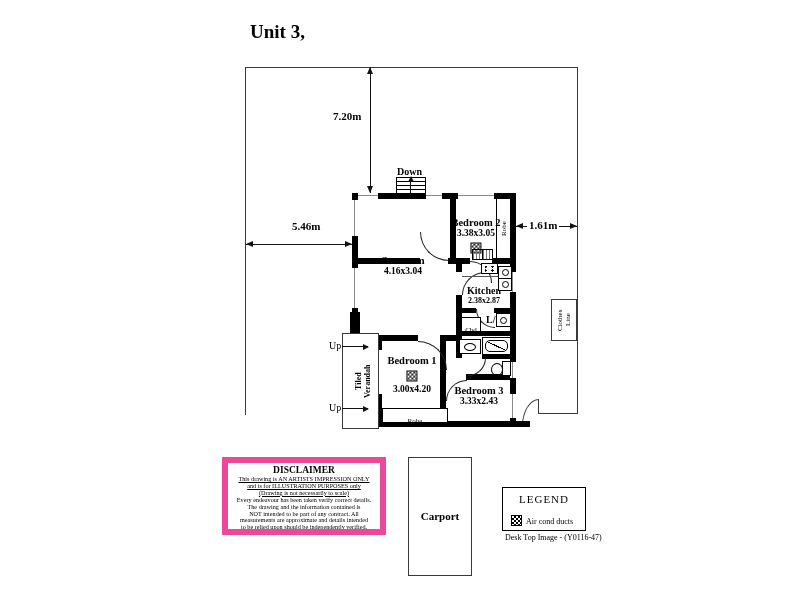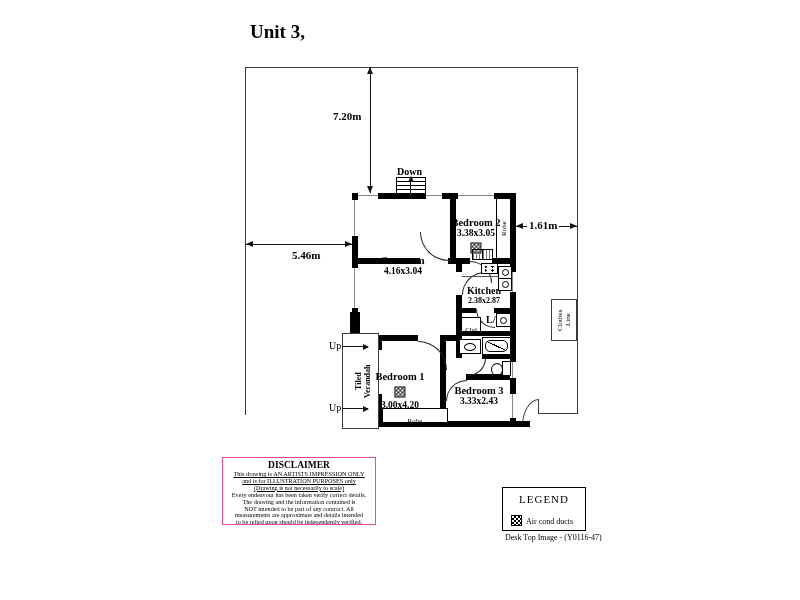--- a/index.html
+++ b/index.html
@@ -48,21 +48,21 @@
   .uparrow{position:absolute;height:0;border-top:1px solid #111;}
   .uparrow::after{content:"";position:absolute;right:-1px;top:-3.5px;border-top:3px solid transparent;border-bottom:3px solid transparent;border-left:6px solid #111;}
   
   .fix{position:absolute;border:1px solid #000;background:#fff;}
   .ring{position:absolute;border:1px solid #000;border-radius:50%;}
   .bath-in{position:absolute;left:2px;top:2px;right:2px;bottom:2px;border:1px solid #000;border-radius:5px;
            background-image:linear-gradient(to top right,transparent calc(50% - .5px),#000 calc(50% - .5px),#000 calc(50% + .5px),transparent calc(50% + .5px));}
   .box{position:absolute;border:1px solid #000;background:#fff;}
   .gbox{position:absolute;border:1px solid #3a3a3a;background:#fff;}
   
-  .disc{position:absolute;border:1px solid #ec4899;background:#fff;text-align:center;overflow:hidden;}
+  .disc{position:absolute;border:6px solid #ec4899;background:#fff;text-align:center;overflow:hidden;}
   .disc-title{font-size:9.5px;font-weight:bold;line-height:11px;display:block;margin-top:2px;}
   .disc-line{display:block;font-size:6.2px;line-height:6.9px;white-space:nowrap;}
   .u{text-decoration:underline;}
   .est-title{font-size:9px;line-height:11px;display:block;}
 </style>
 </head>
 <body>
 
 <div id="stage">
 
@@ -73,21 +73,21 @@
   <div class="bnd" style="left:245px;top:67px;width:333px;height:1px;"></div>
   <div class="bnd" style="left:245px;top:67px;width:1px;height:348px;"></div>
   <div class="bnd" style="left:577px;top:67px;width:1px;height:347px;"></div>
   <div class="bnd" style="left:538px;top:413px;width:40px;height:1px;"></div>
   <div class="bnd" style="left:538px;top:400px;width:1px;height:13px;"></div>
   <div class="arc tl" style="left:522px;top:399px;width:16px;height:26px;border-color:#3a3a3a;"></div>
 
   <div class="dimv" style="left:370px;top:67px;height:126px;"></div>
   <span class="dim-label" style="left:331px;top:110px;">7.20m</span>
   <div class="dimh" style="left:246px;top:244px;width:106px;"></div>
-  <span class="dim-label" style="left:290px;top:249px;font-family:Liberation Serif, serif;">5.46m</span>
+  <span class="dim-label" style="left:290px;top:220px;font-family:Liberation Serif, serif;">5.46m</span>
   <div class="dimh" style="left:516px;top:226px;width:61px;"></div>
   <span class="dim-label" style="left:527px;top:219px;">1.61m</span>
 
   <span class="abs small" style="left:397px;top:166px;">Down</span>
   <div class="stairs" style="left:396px;top:177px;width:28px;height:17px;"></div>
   <div class="stair-arrow" style="left:410px;top:177px;height:17px;"></div>
 
   <div class="wall" style="left:352px;top:193px;width:164px;height:6px;"></div>
   <div class="wall" style="left:510px;top:193px;width:6px;height:234px;"></div>
   <div class="wall" style="left:352px;top:421px;width:178px;height:6px;"></div>
@@ -146,21 +146,21 @@
     <span class="duct"></span>
   </div>
   <div class="rlabel" style="left:484px;top:295px;">
     <span class="rname" style="font-size:10px;">Kitchen</span>
     <span class="rsize" style="font-size:8px;">2.38x2.87</span>
   </div>
   <span class="abs small" style="left:486px;top:314px;">L/dry</span>
   <div class="box" style="left:461px;top:317px;width:18px;height:13px;text-align:center;">
     <span class="tiny" style="line-height:13px;">Cbd</span>
   </div>
-  <div class="rlabel" style="left:400px;top:374px;margin-top:16px;">
+  <div class="rlabel" style="left:412px;top:374px;">
     <span class="rname">Bedroom 1</span>
     <span class="duct"></span>
     <span class="rsize">3.00x4.20</span>
   </div>
   <div class="rlabel" style="left:479px;top:395px;">
     <span class="rname">Bedroom 3</span>
     <span class="rsize">3.33x2.43</span>
   </div>
 
   <div class="abs" style="left:496px;top:199px;width:14px;height:59px;border-left:1px solid #000;">
@@ -206,20 +206,23 @@
     <span class="disc-line u">and is for ILLUSTRATION PURPOSES only</span>
     <span class="disc-line u">(Drawing is not necessarily to scale)</span>
     <span class="disc-line">Every endeavour has been taken verify correct details.</span>
     <span class="disc-line">The drawing and the information contained is</span>
     <span class="disc-line">NOT intended to be part of any contract.  All</span>
     <span class="disc-line">measurements are approximate and details intended</span>
     <span class="disc-line">to be relied upon should be independently verified.</span>
   </div>
 
 
+  <div class="gbox" style="left:408px;top:457px;width:62px;height:117px;">
+    <span class="abs" style="left:0;right:0;top:52px;text-align:center;font-weight:bold;font-size:11px;">Carport</span>
+  </div>
 
   <div class="box" style="left:502px;top:487px;width:82px;height:42px;border-width:1.5px;">
     <span class="abs" style="left:0;right:0;top:5px;text-align:center;font-size:11px;letter-spacing:1px;">LEGEND</span>
     <span class="abs" style="left:8px;top:22px;"><span class="duct"></span> <span style="font-size:8px;">Air cond ducts</span></span>
   </div>
   <span class="abs" style="left:505px;top:533px;font-size:8px;">Desk Top Image - (Y0116-47)</span>
 
 </div>
 
 </body></html>

